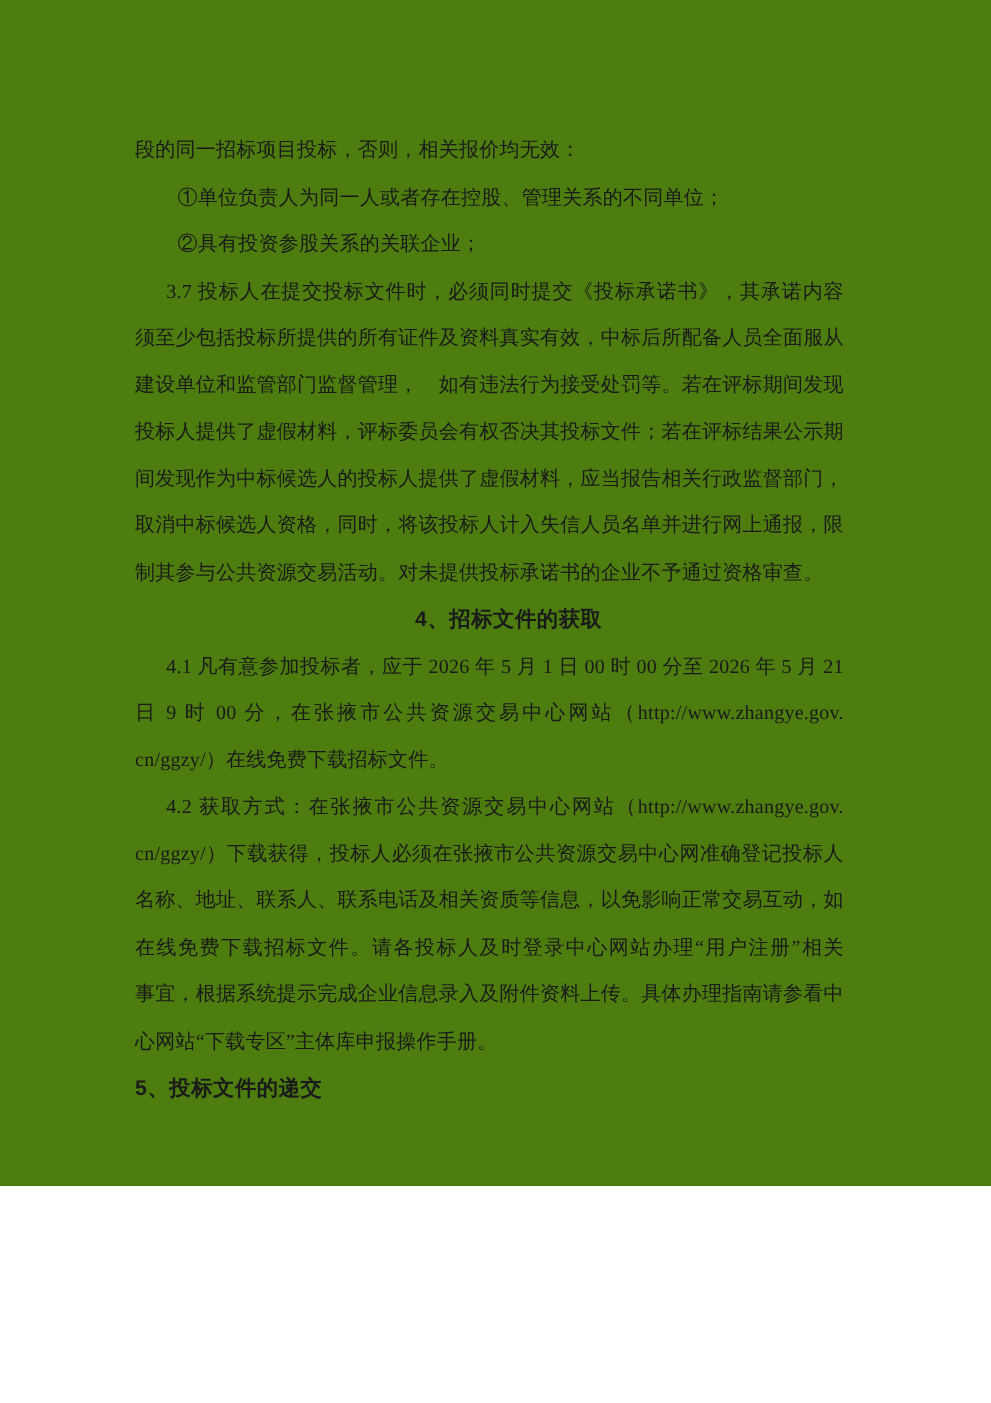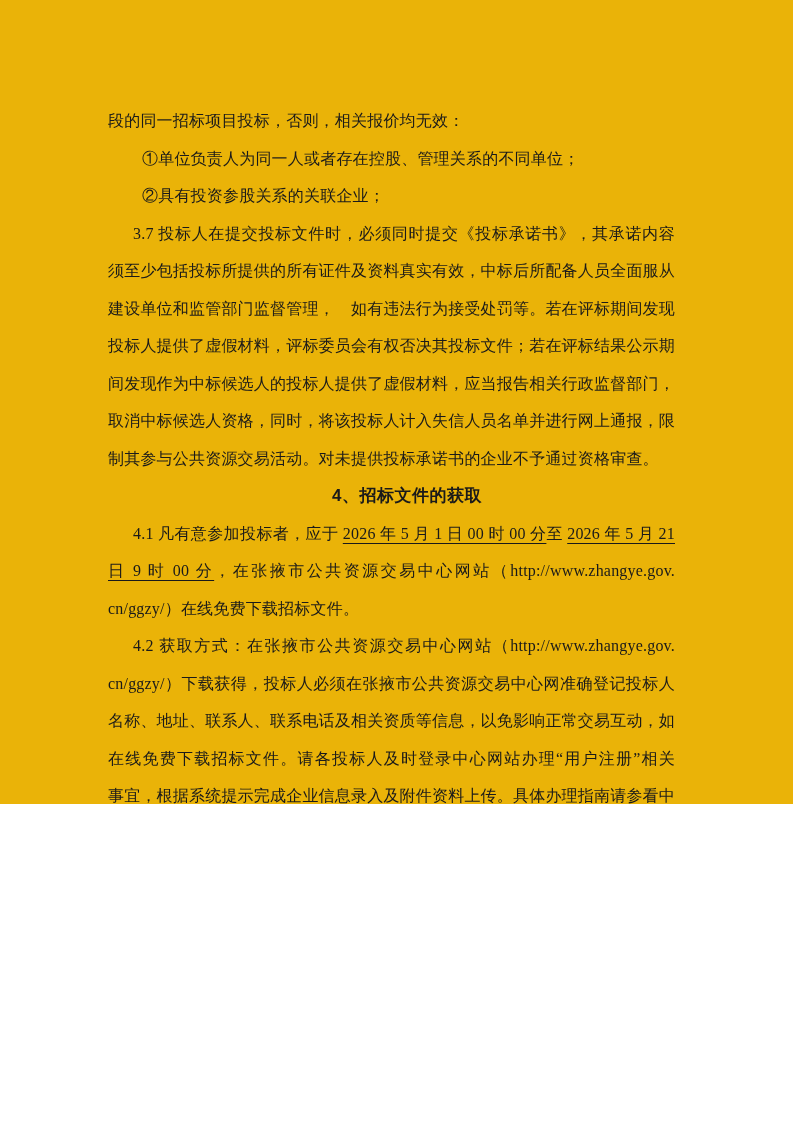--- a/index.html
+++ b/index.html
@@ -3,22 +3,22 @@
 <meta charset="utf-8">
 <style>
   html, body {
     margin: 0;
     padding: 0;
     background: #ffffff;
   }
   .page {
     position: relative;
     width: 793px;
-    height: 804px;
-    background: #eab308;
+    height: 949px;
+    background: #4d7c0f;
     overflow: hidden;
   }
   .content {
     position: absolute;
     left: 108px;
     top: 102px;
     width: 567px;
   }
   .line {
     height: 37.5px;
@@ -36,21 +36,20 @@
   .role-paragraph { text-indent: 25px; }
   .role-list-item { text-indent: 34px; }
   .role-heading-indent { text-indent: 31px; text-align: center; }
   .role-heading-indent, .role-heading-flush {
     font-weight: bold;
     font-size: 17px;
     font-family: "Liberation Sans", "DejaVu Sans", sans-serif;
     letter-spacing: 0.5px;
   }
   .u {
-    text-decoration: underline;
     text-underline-offset: 4px;
     text-decoration-thickness: 1px;
   }
 </style>
 </head>
 <body>
 
 <div class="page">
   <div class="content">
       <div class="line role-continuation"><span>段的同一招标项目投标，否则，相关报价均无效：</span></div>
@@ -65,15 +64,16 @@
       <div class="line role-continuation"><span>制其参与公共资源交易活动。对未提供投标承诺书的企业不予通过资格审查。</span></div>
       <div class="line role-heading-indent"><span>4、招标文件的获取</span></div>
       <div class="line role-paragraph justify"><span>4.1 凡有意参加投标者，应于 </span><span class="u">2026 年 5 月 1 日 00 时 00 分</span><span>至 </span><span class="u">2026 年 5 月 21</span></div>
       <div class="line role-continuation justify"><span class="u">日 9 时 00 分</span><span>，在张掖市公共资源交易中心网站（http://www.zhangye.gov.</span></div>
       <div class="line role-continuation"><span>cn/ggzy/）在线免费下载招标文件。</span></div>
       <div class="line role-paragraph justify"><span>4.2 获取方式：在张掖市公共资源交易中心网站（http://www.zhangye.gov.</span></div>
       <div class="line role-continuation justify"><span>cn/ggzy/）下载获得，投标人必须在张掖市公共资源交易中心网准确登记投标人</span></div>
       <div class="line role-continuation justify"><span>名称、地址、联系人、联系电话及相关资质等信息，以免影响正常交易互动，如</span></div>
       <div class="line role-continuation justify"><span>在线免费下载招标文件。请各投标人及时登录中心网站办理“用户注册”相关</span></div>
       <div class="line role-continuation justify"><span>事宜，根据系统提示完成企业信息录入及附件资料上传。具体办理指南请参看中</span></div>
+      <div class="line role-continuation"><span>心网站“下载专区”主体库申报操作手册。</span></div>
       <div class="line role-heading-flush"><span>5、投标文件的递交</span></div>
     </div>
 </div>
 
 </body></html>

